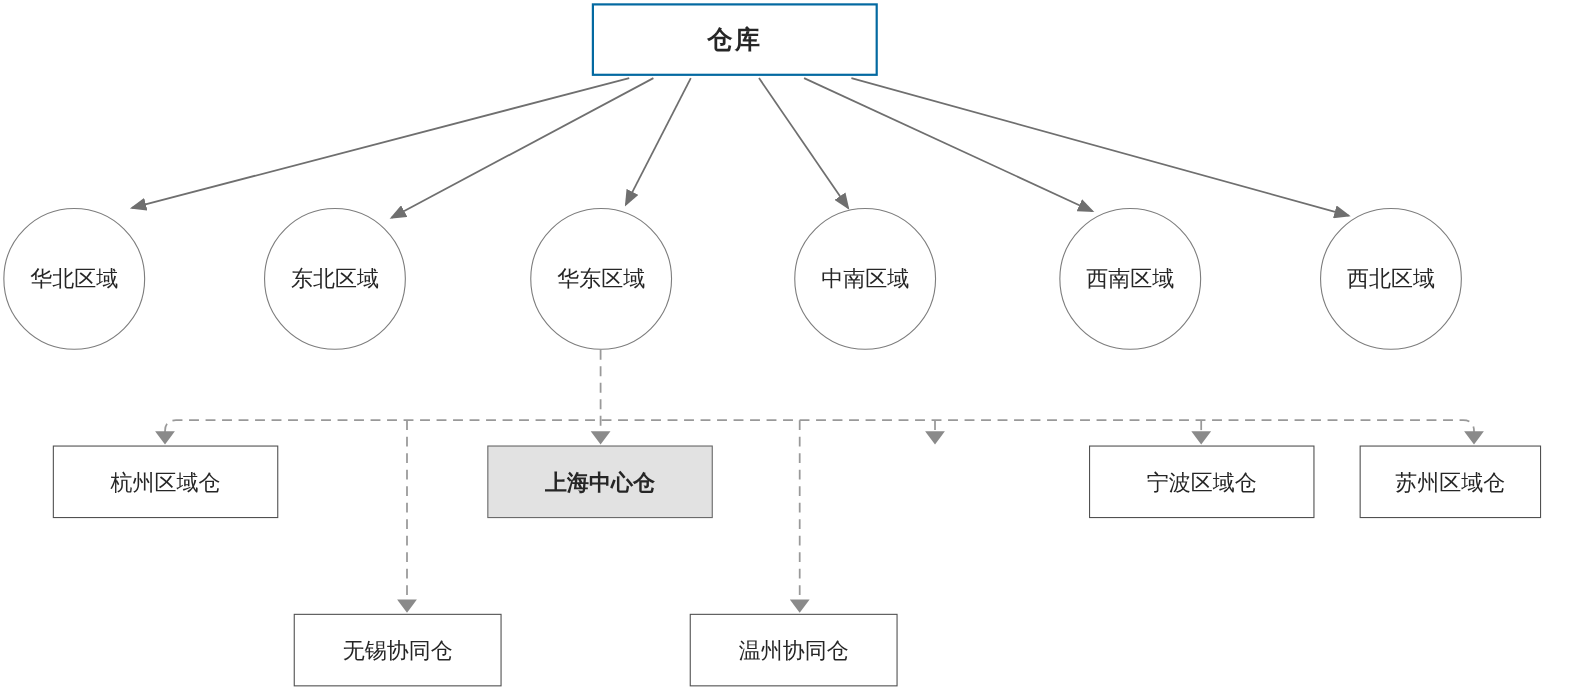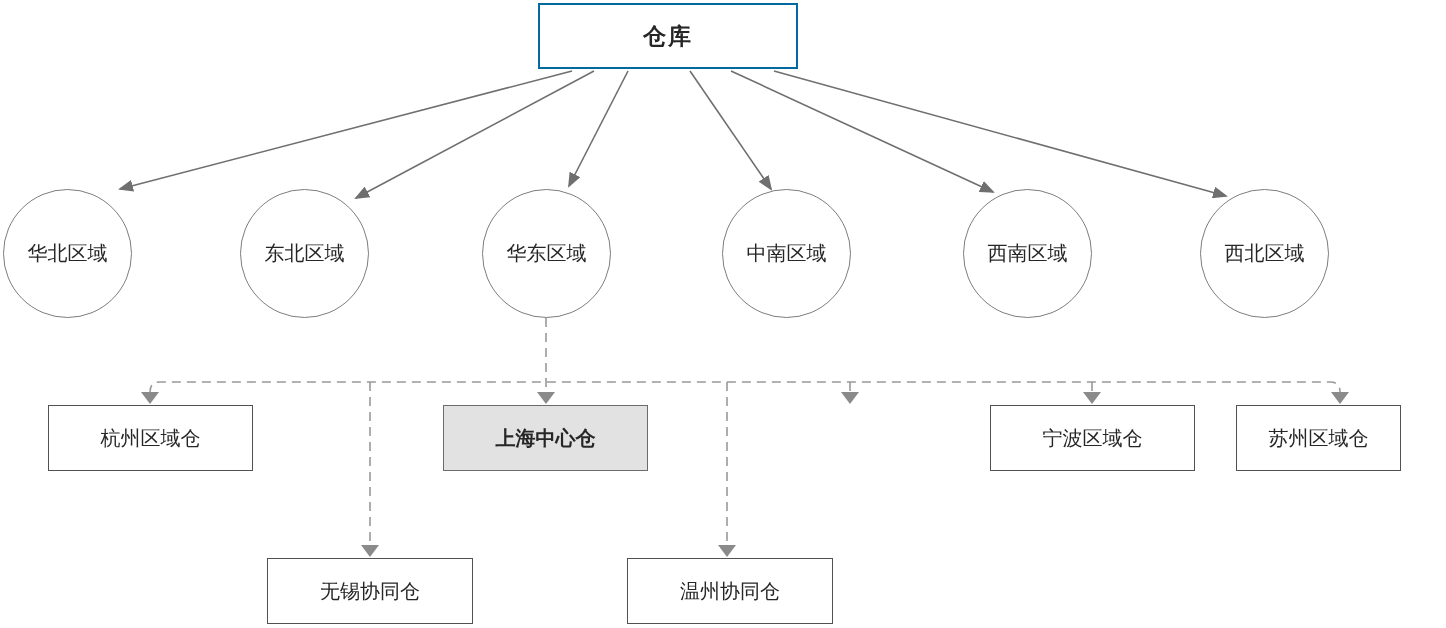--- a/index.html
+++ b/index.html
@@ -66,21 +66,21 @@
     left: 443px;
     background: #e2e2e2;
     border-color: #6b6b6b;
     font-weight: bold;
   }
   .w-nanjing { left: 748px; }
   .w-ningbo  { left: 990px; }
   .w-suzhou  { left: 1236px; width: 165px; }
   .cbox {
     top: 558px;
-    width: 206px;
+    width: 189px;
     height: 66px;
     border: 1.5px solid #515151;
     font-size: 20px;
   }
   .w-wuxi    { left: 267px; }
   .w-wenzhou { left: 627px; text-align: right; }
   .node-label { pointer-events: none; }
 </style>
 </head>
 <body>

